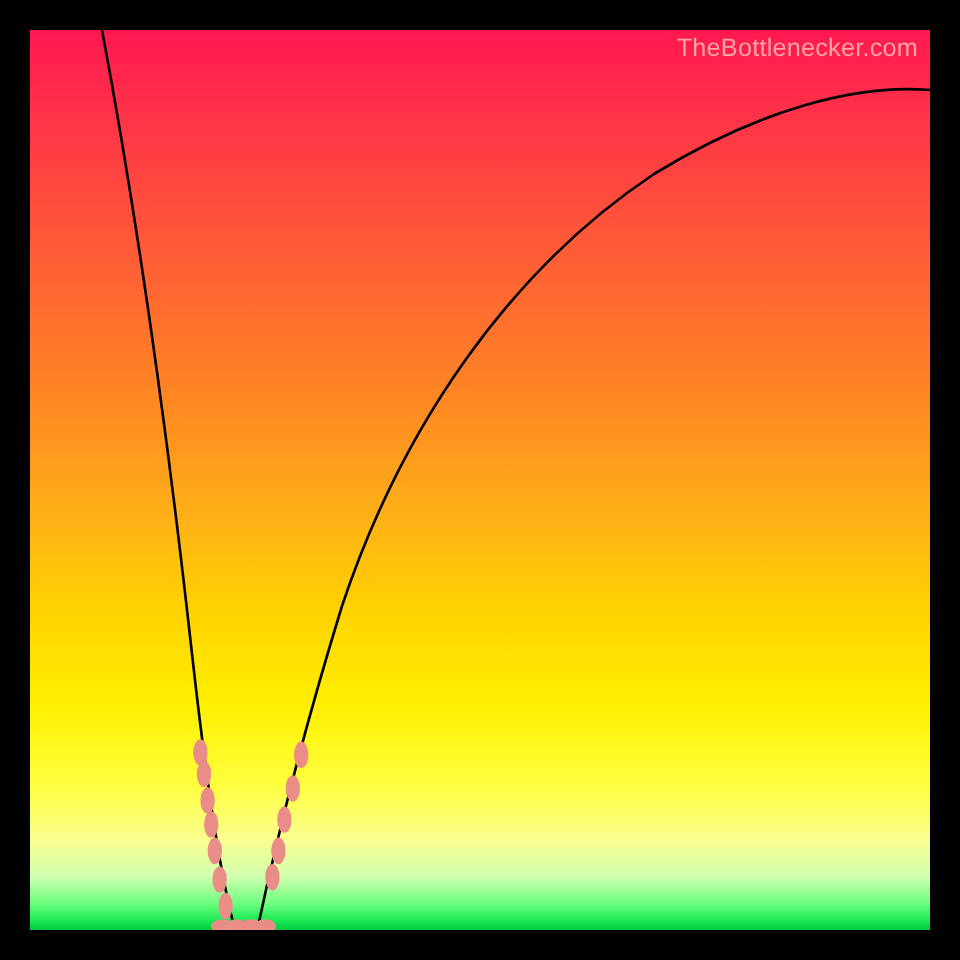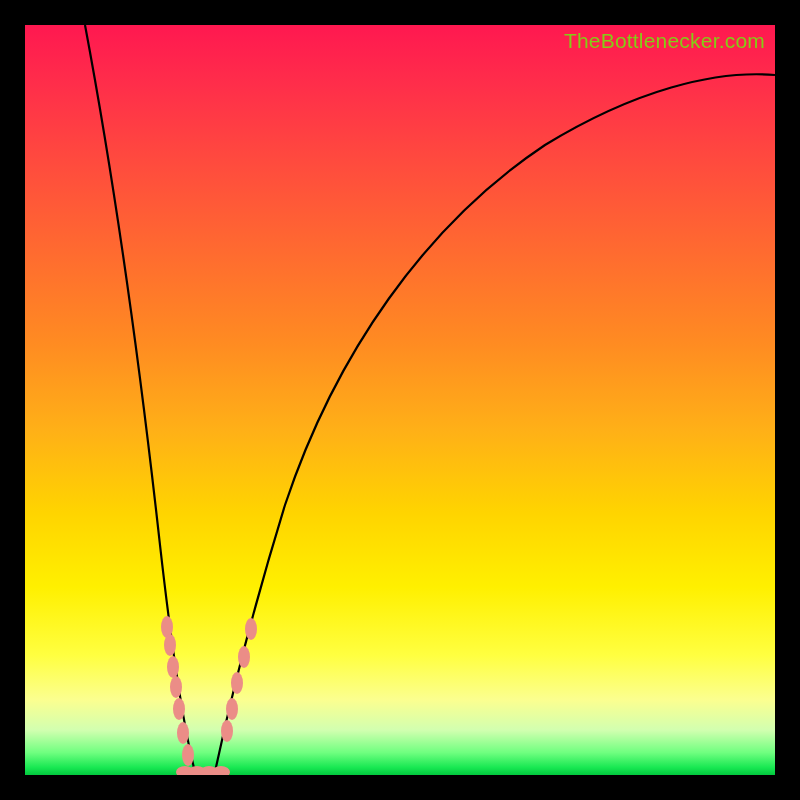--- a/index.html
+++ b/index.html
@@ -42,21 +42,21 @@
       #d2ffb0 94%,
       #70ff80 97%,
       #18e852 99%,
       #02c83e 100%
     );
   }
   .watermark {
     position: absolute;
     top: 4px;
     right: 10px;
-    color: #84cc16;
+    color: #fca5a5;
     font-size: 21px;
     letter-spacing: 0.2px;
     font-weight: 400;
     user-select: none;
   }
   svg.curves {
     position: absolute;
     inset: 0;
   }
 </style>

